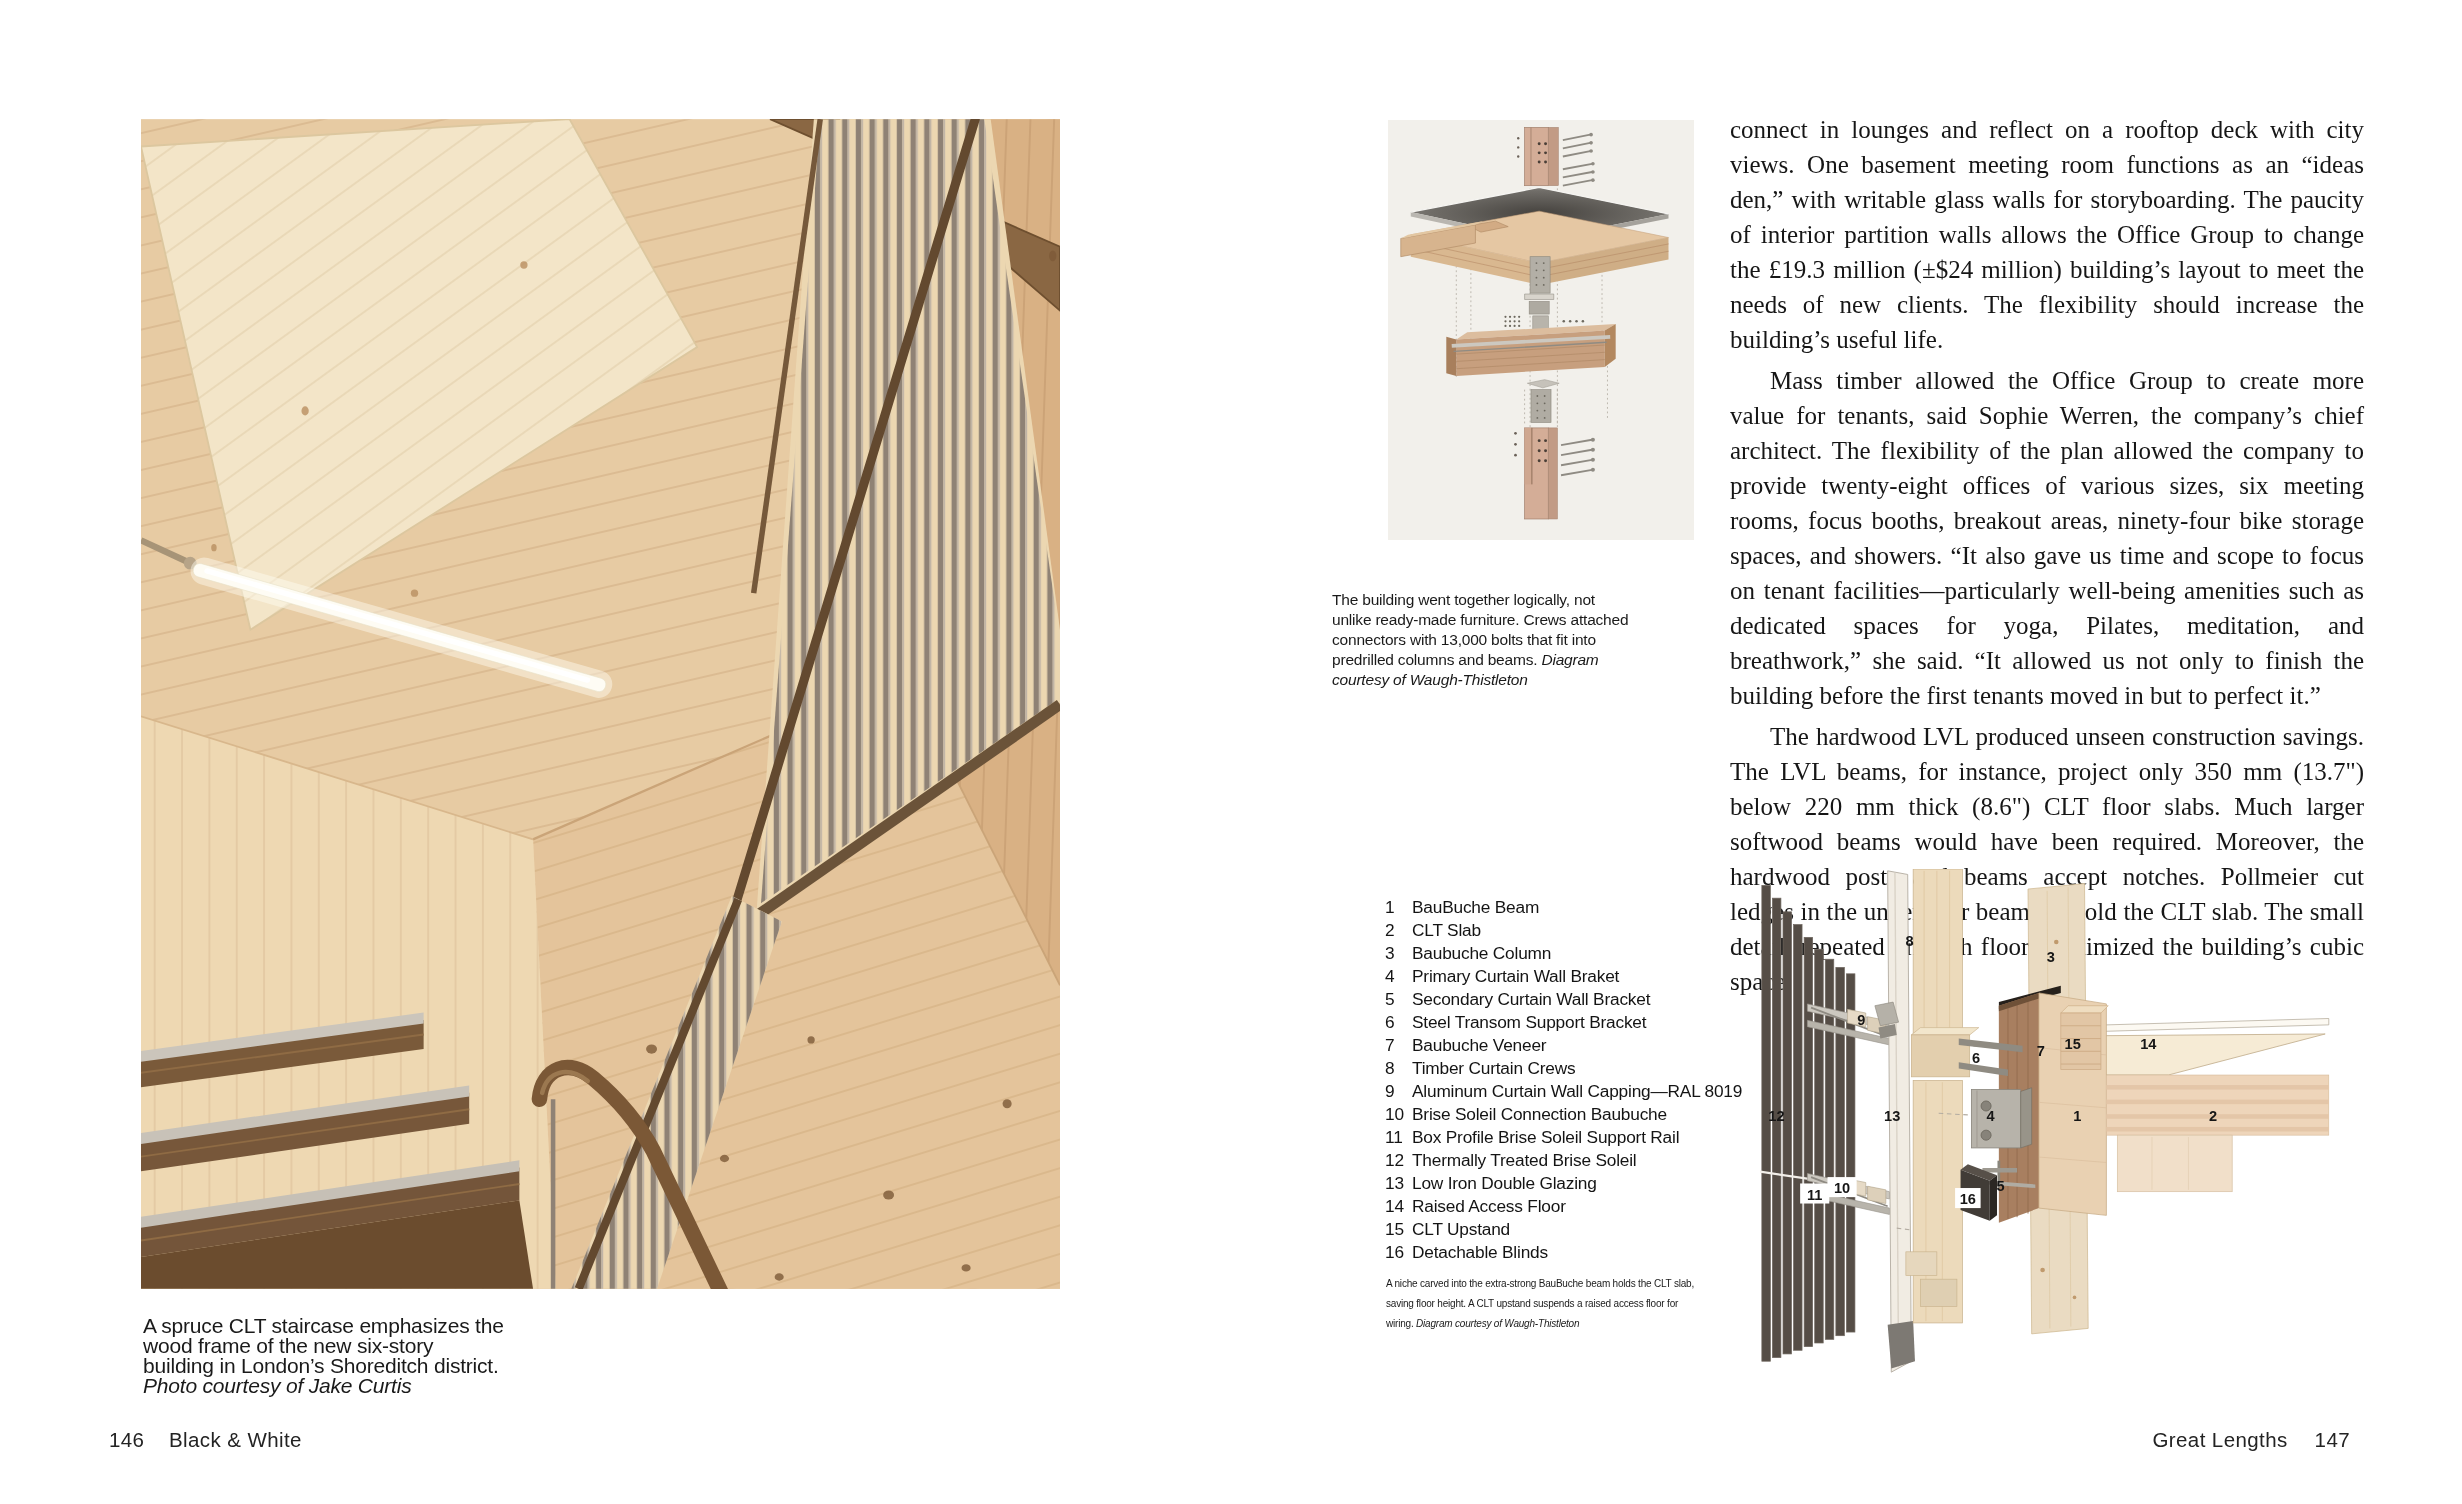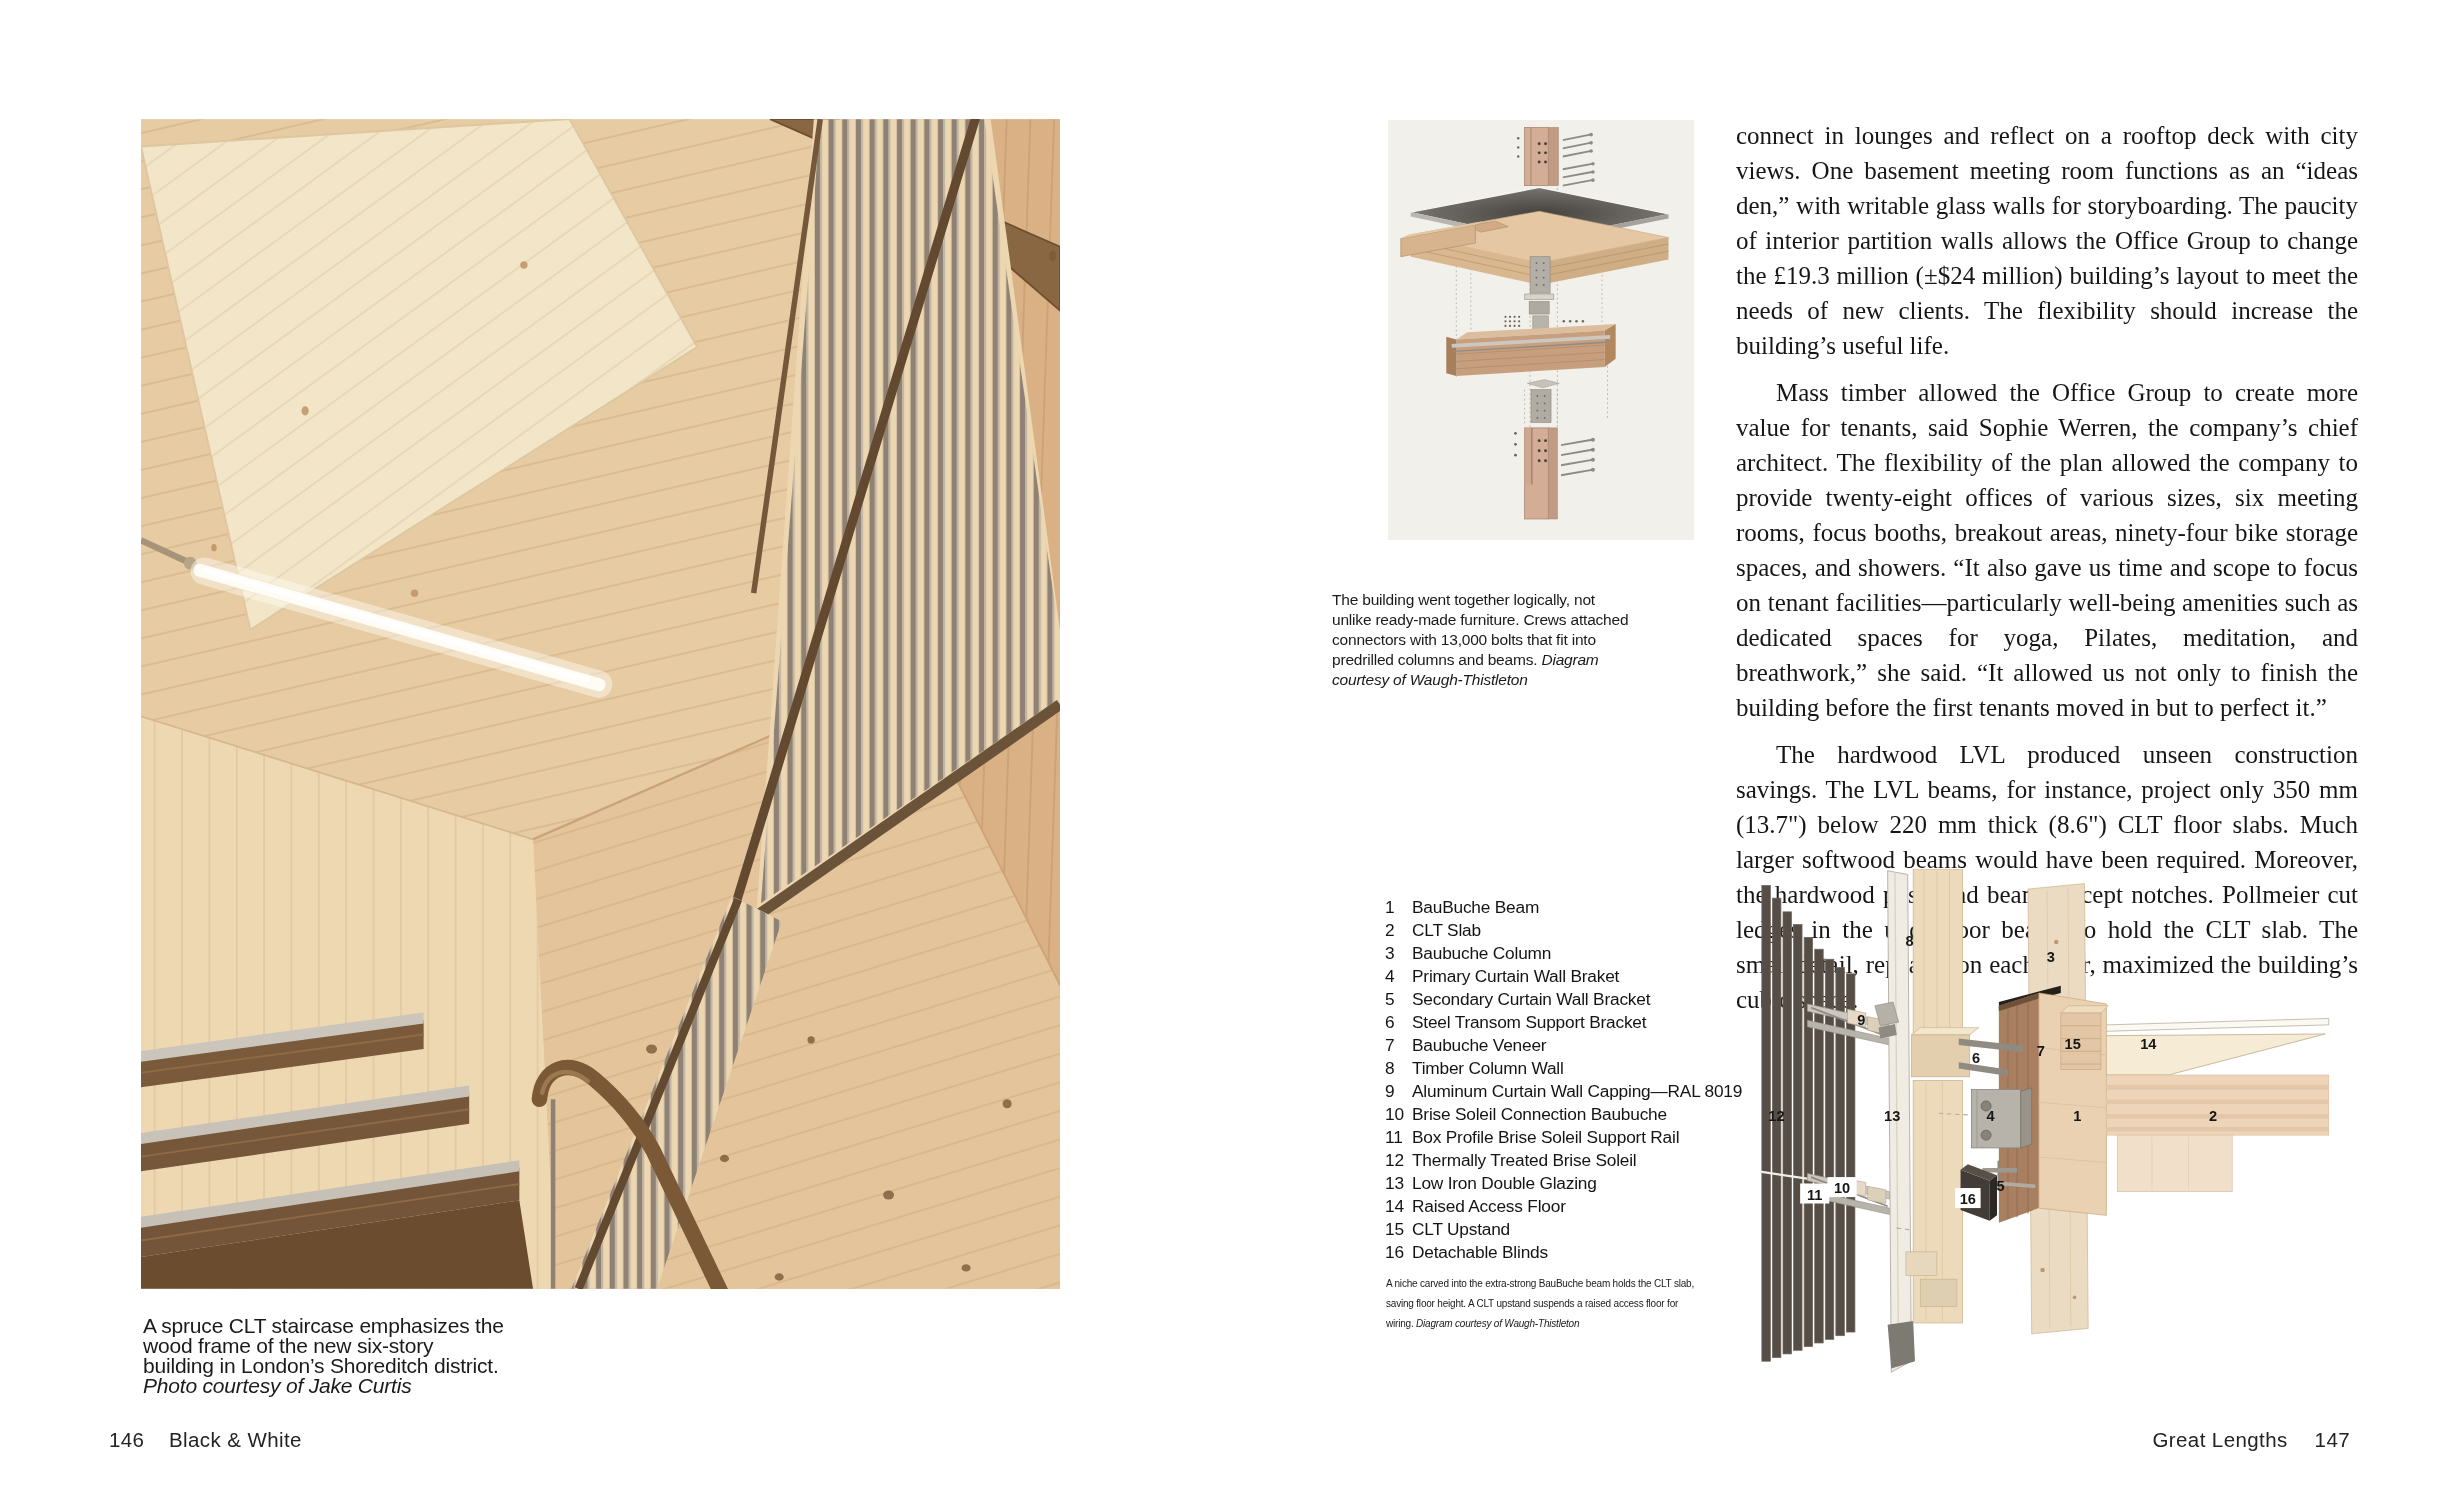--- a/index.html
+++ b/index.html
@@ -10,21 +10,21 @@
   #photo{left:141px;top:119px;width:919px;height:1170px;overflow:hidden;}
   #photo-caption{left:143px;top:1316px;width:365px;font-size:21px;line-height:20px;letter-spacing:-0.2px;color:#1a1a1a;}
   .credit{font-style:italic;}
   #footer-left{left:109px;top:1428px;font-size:20.5px;letter-spacing:0.4px;color:#232323;}
   #footer-left .sec{margin-left:24.6px;text-align:center;}
   
   #diagram1{left:1388px;top:120px;width:306px;height:420px;background:#f2f0eb;}
   #diagram1-caption{left:1332px;top:590px;width:303px;font-size:15.5px;line-height:20px;letter-spacing:-0.2px;}
   #body-text{left:1724px;top:106px;width:646px;font-family:"Liberation Serif",serif;
              font-size:25px;line-height:35px;text-align:justify;color:#161616;}
-  #body-text p{margin:12px;text-indent:40px;}
+  #body-text p{margin:6px;text-indent:40px;}
   #body-text p.first{text-indent:0;}
   #parts-list{left:1385px;top:896px;font-size:17.3px;line-height:23px;letter-spacing:-0.2px;color:#141414;}
   .prow{display:flex;}
   .pnum{width:27px;flex:none;}
   #diagram2-caption{left:1386px;top:1274px;width:310px;font-size:10px;line-height:20px;letter-spacing:-0.2px;}
   #diagram2{left:1760px;top:869px;width:629px;height:515px;}
   #diagram2 text{font:700 16px "Liberation Sans",sans-serif;fill:#161616;text-anchor:middle;}
   #footer-right{right:112px;top:1428px;font-size:20.5px;letter-spacing:0.4px;color:#232323;margin-left:44px;}
   #footer-right .pg{margin-left:27px;}
 </style>
@@ -365,21 +365,21 @@
   <div class="prow">
       <span class="pnum">6</span>
       <span>Steel Transom Support Bracket</span>
     </div>
   <div class="prow">
       <span class="pnum">7</span>
       <span>Baubuche Veneer</span>
     </div>
   <div class="prow">
       <span class="pnum">8</span>
-      <span>Timber Column Wall</span>
+      <span>Timber Curtain Crews</span>
     </div>
   <div class="prow">
       <span class="pnum">9</span>
       <span>Aluminum Curtain Wall Capping—RAL 8019</span>
     </div>
   <div class="prow">
       <span class="pnum">10</span>
       <span>Brise Soleil Connection Baubuche</span>
     </div>
   <div class="prow">

